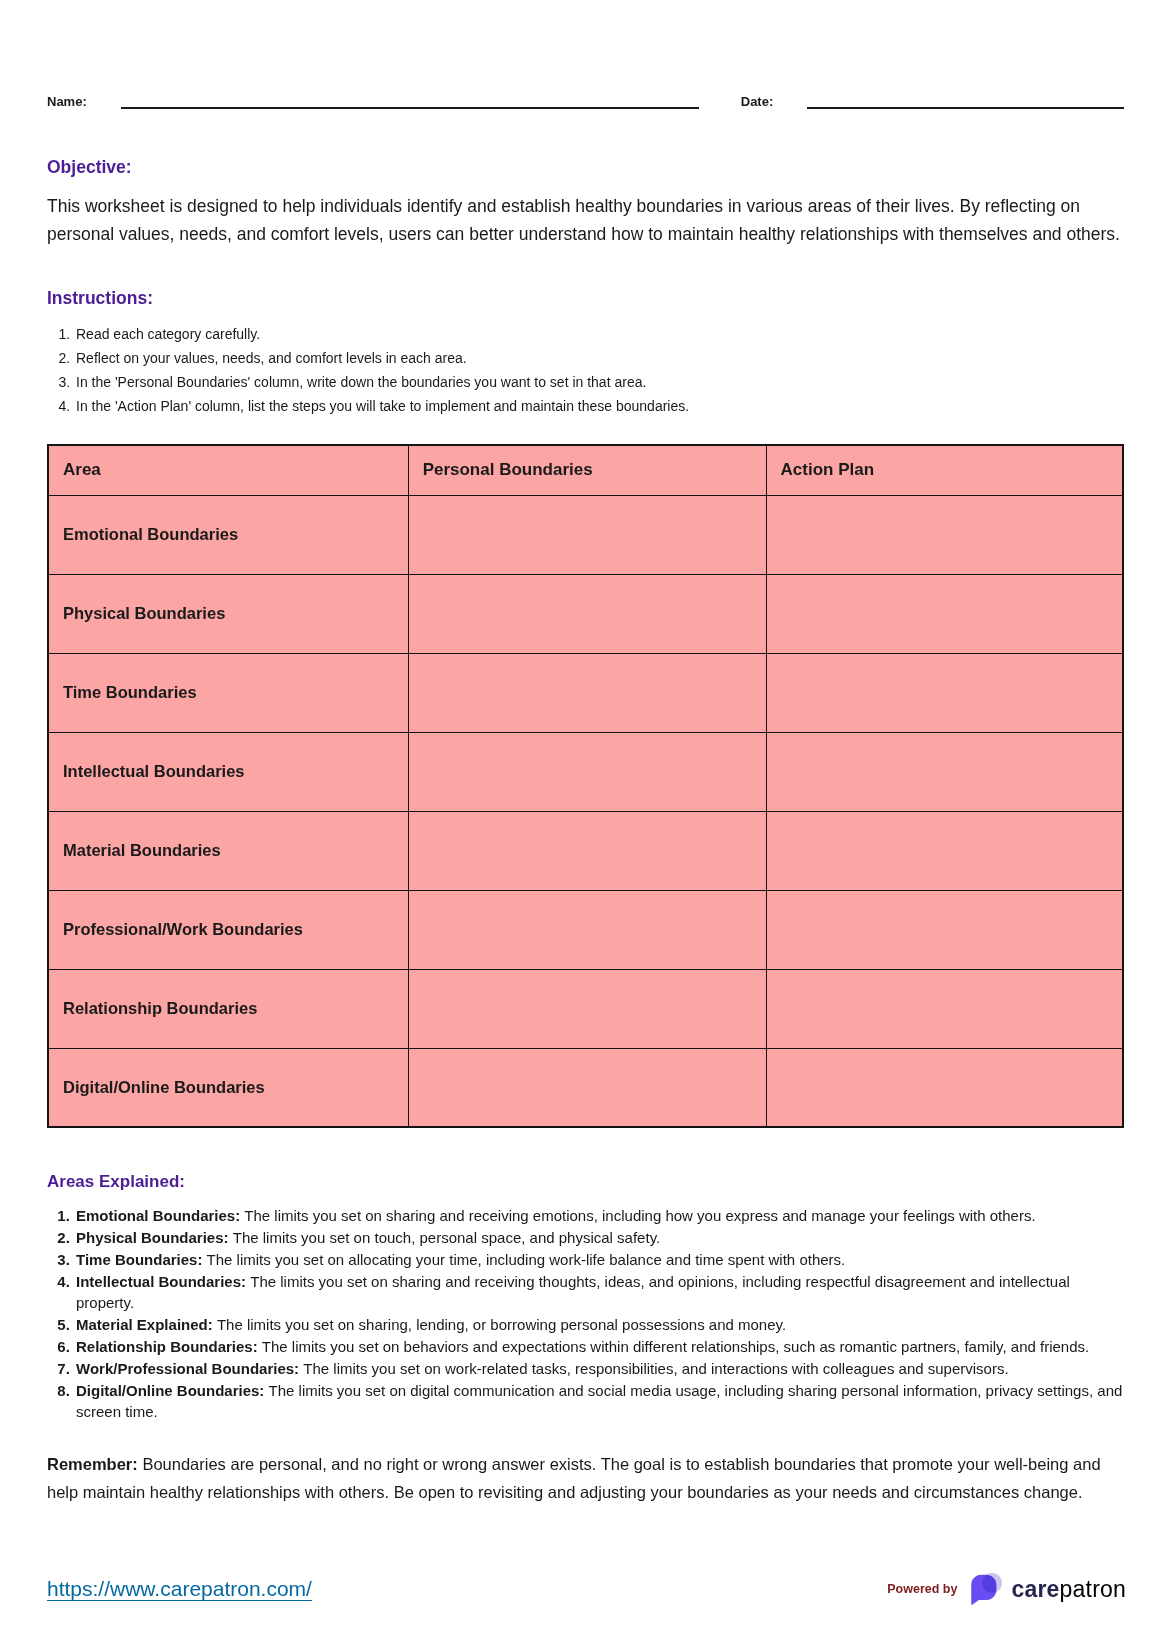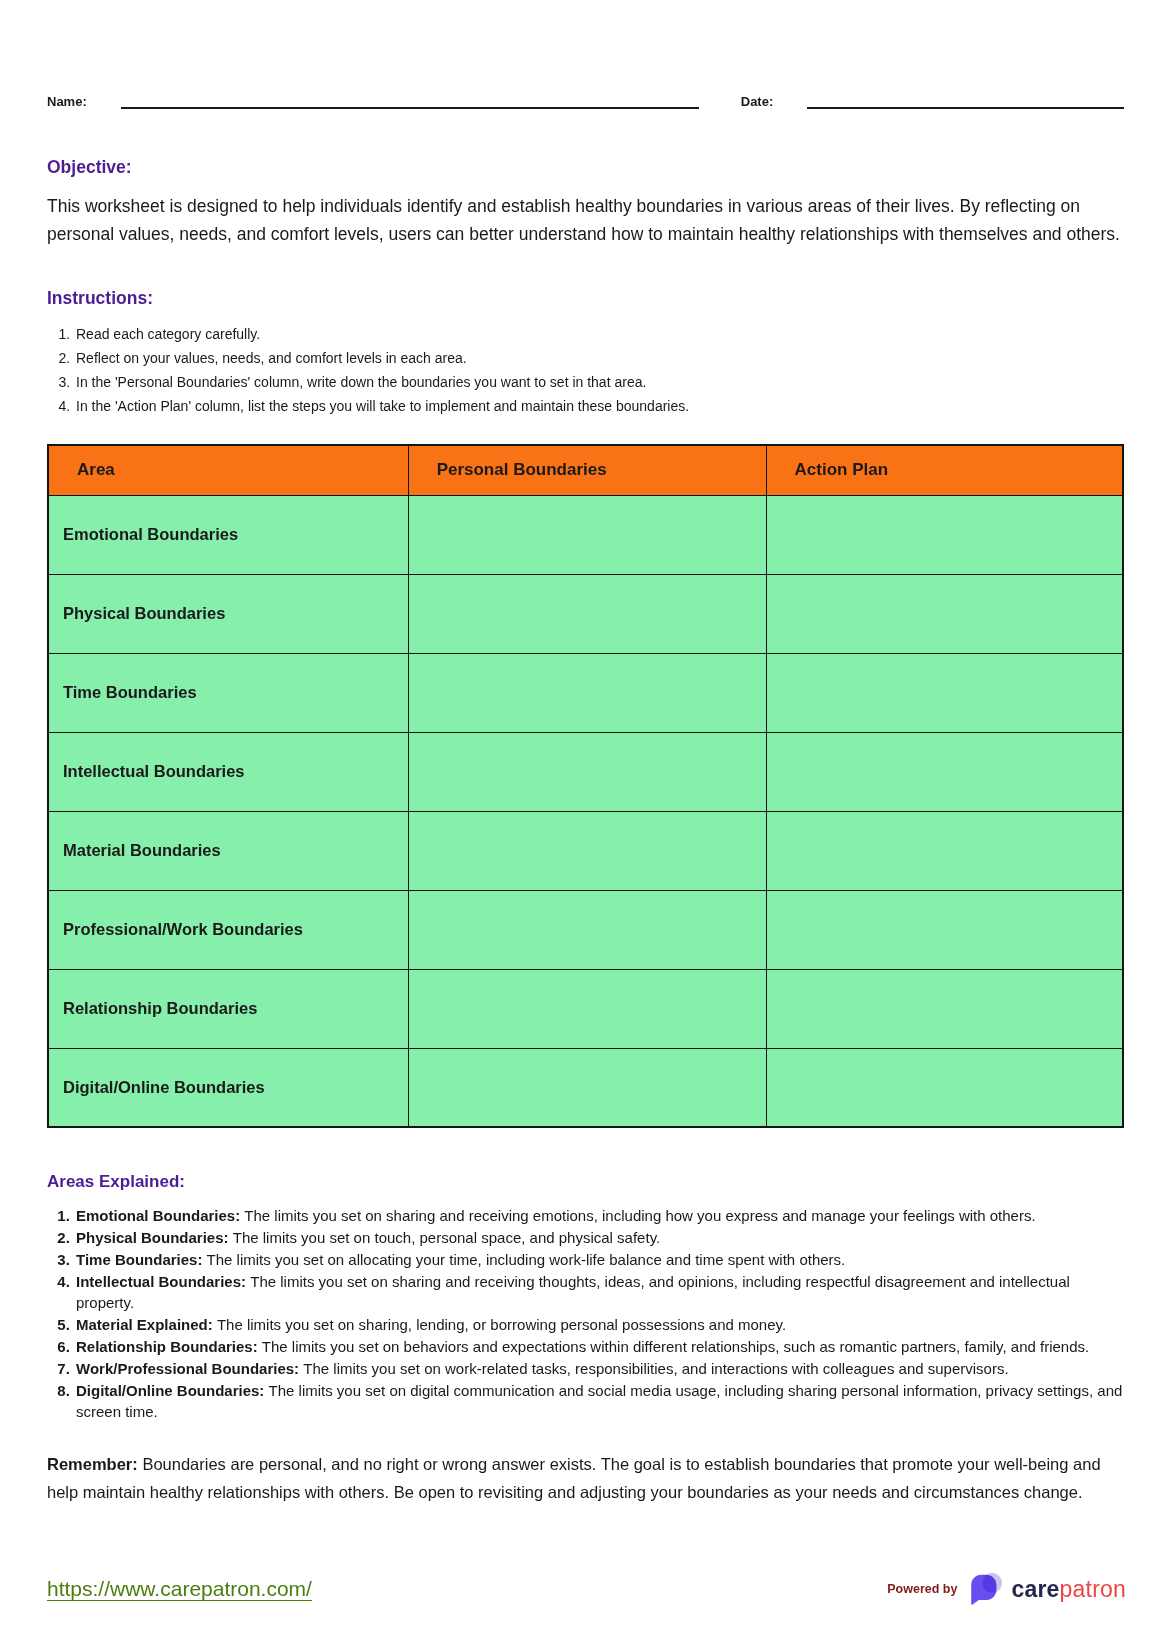--- a/index.html
+++ b/index.html
@@ -71,32 +71,32 @@
     width: 100%;
     margin-top: 26px;
     border-collapse: collapse;
     table-layout: fixed;
     border: 2px solid #141414;
   }
   .boundaries-table th, .boundaries-table td {
     border: 1.5px solid #141414;
   }
   .boundaries-table thead th {
-    background: #f97316;
+    background: #fca5a5;
     text-align: left;
     font-size: 17px;
     font-weight: bold;
-    padding: 14px 28px;
+    padding: 14px 14px;
     height: 50px;
   }
   .boundaries-table tbody td {
     height: 79px;
     padding: 0 14px;
     vertical-align: middle;
-    background: #86efac;
+    background: #fca5a5;
   }
   .boundaries-table td.area-cell {
     font-weight: bold;
     font-size: 16.5px;
   }
 
   
   .areas-heading { margin-top: 44px; font-size: 17px; }
   ol.areas-list {
     margin: 13px 0 0 0;
@@ -120,40 +120,40 @@
   
   .footer {
     position: absolute;
     left: 47px; right: 50px; bottom: 22px;
     display: flex;
     align-items: center;
     justify-content: space-between;
   }
   .site-link {
     font-size: 21px;
-    color: #4d7c0f;
+    color: #0369a1;
     text-decoration: underline;
     text-underline-offset: 4px;
     text-decoration-thickness: 1px;
     cursor: pointer;
   }
   .powered {
     display: flex;
     align-items: center;
   }
   .powered-label {
     font-size: 12.5px;
     font-weight: 600;
     color: #7f1d1d;
     margin-right: 9px;
   }
   .logo-mark { margin-right: 7px; display: inline-flex; }
   .brand-text { font-size: 23px; color: #26264d; letter-spacing: 0.2px; }
   .brand-care { font-weight: bold; }
-  .brand-patron { font-weight: normal; color: #ef4444; }
+  .brand-patron { font-weight: normal; color: #000000; }
 </style>
 </head>
 <body>
 
 <div class="page">
 
 
   <div class="name-date-row">
     <span>Name:</span>
     <span class="fill-line name-line"></span>

